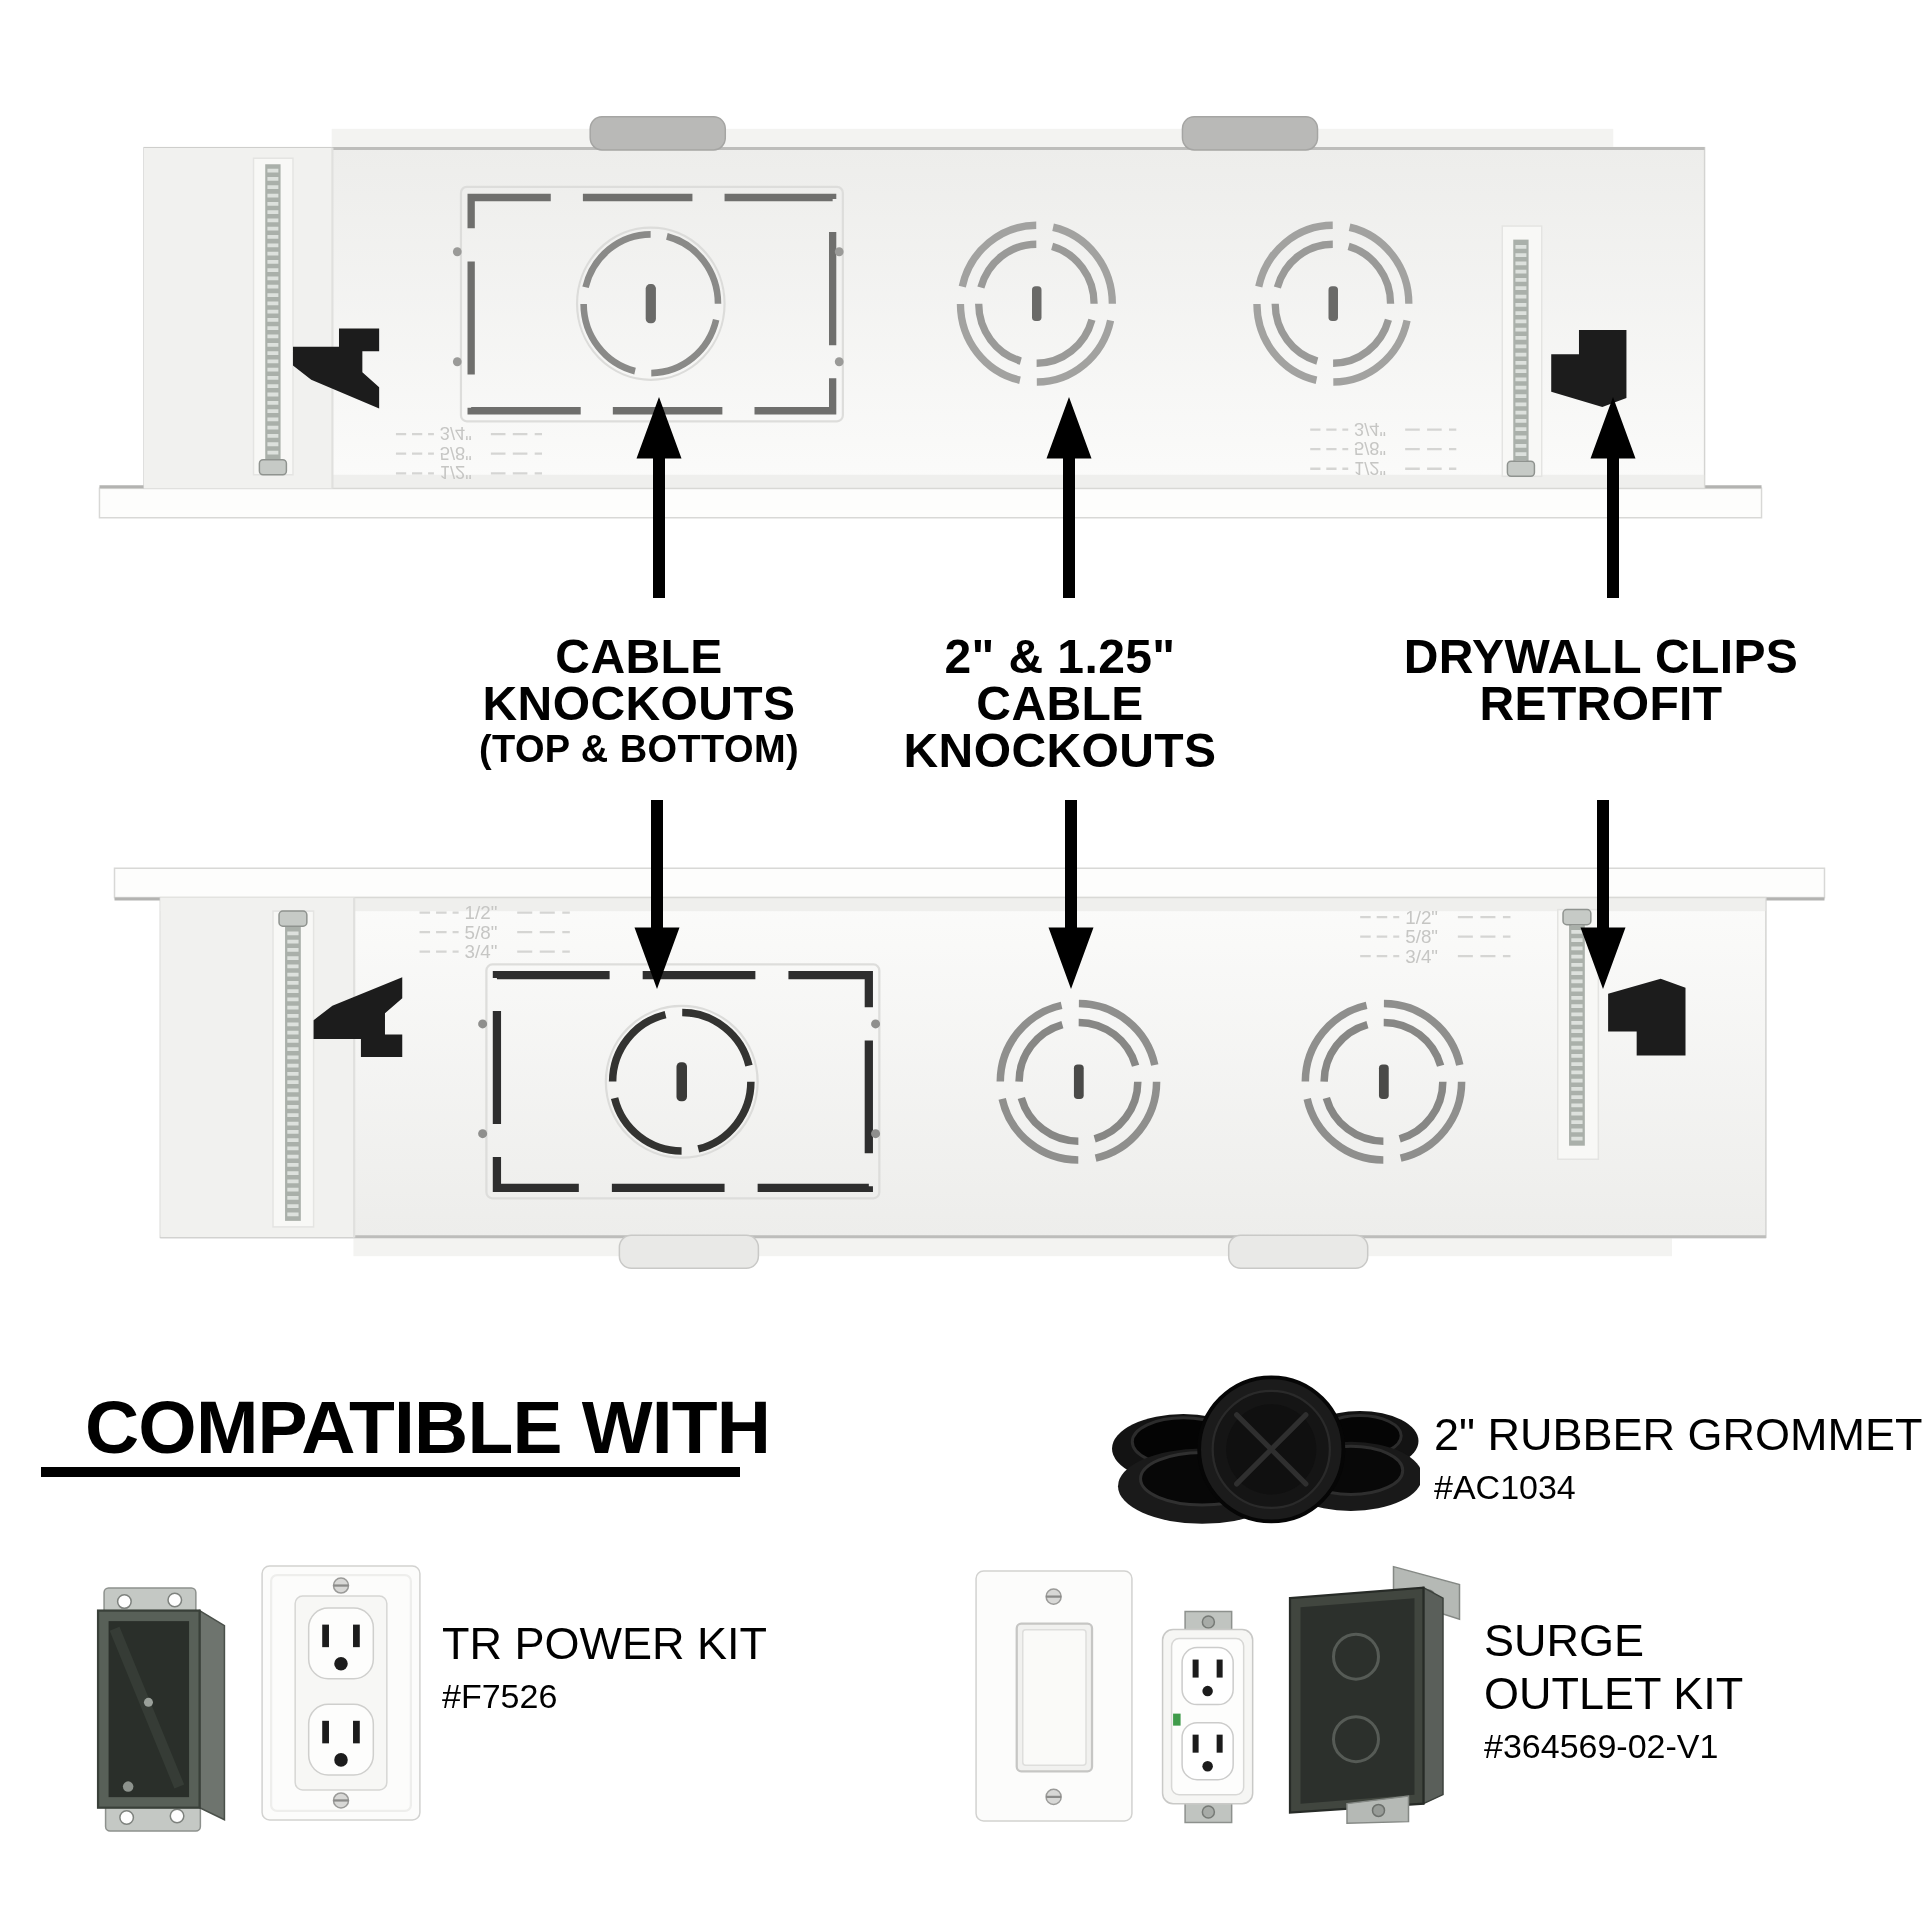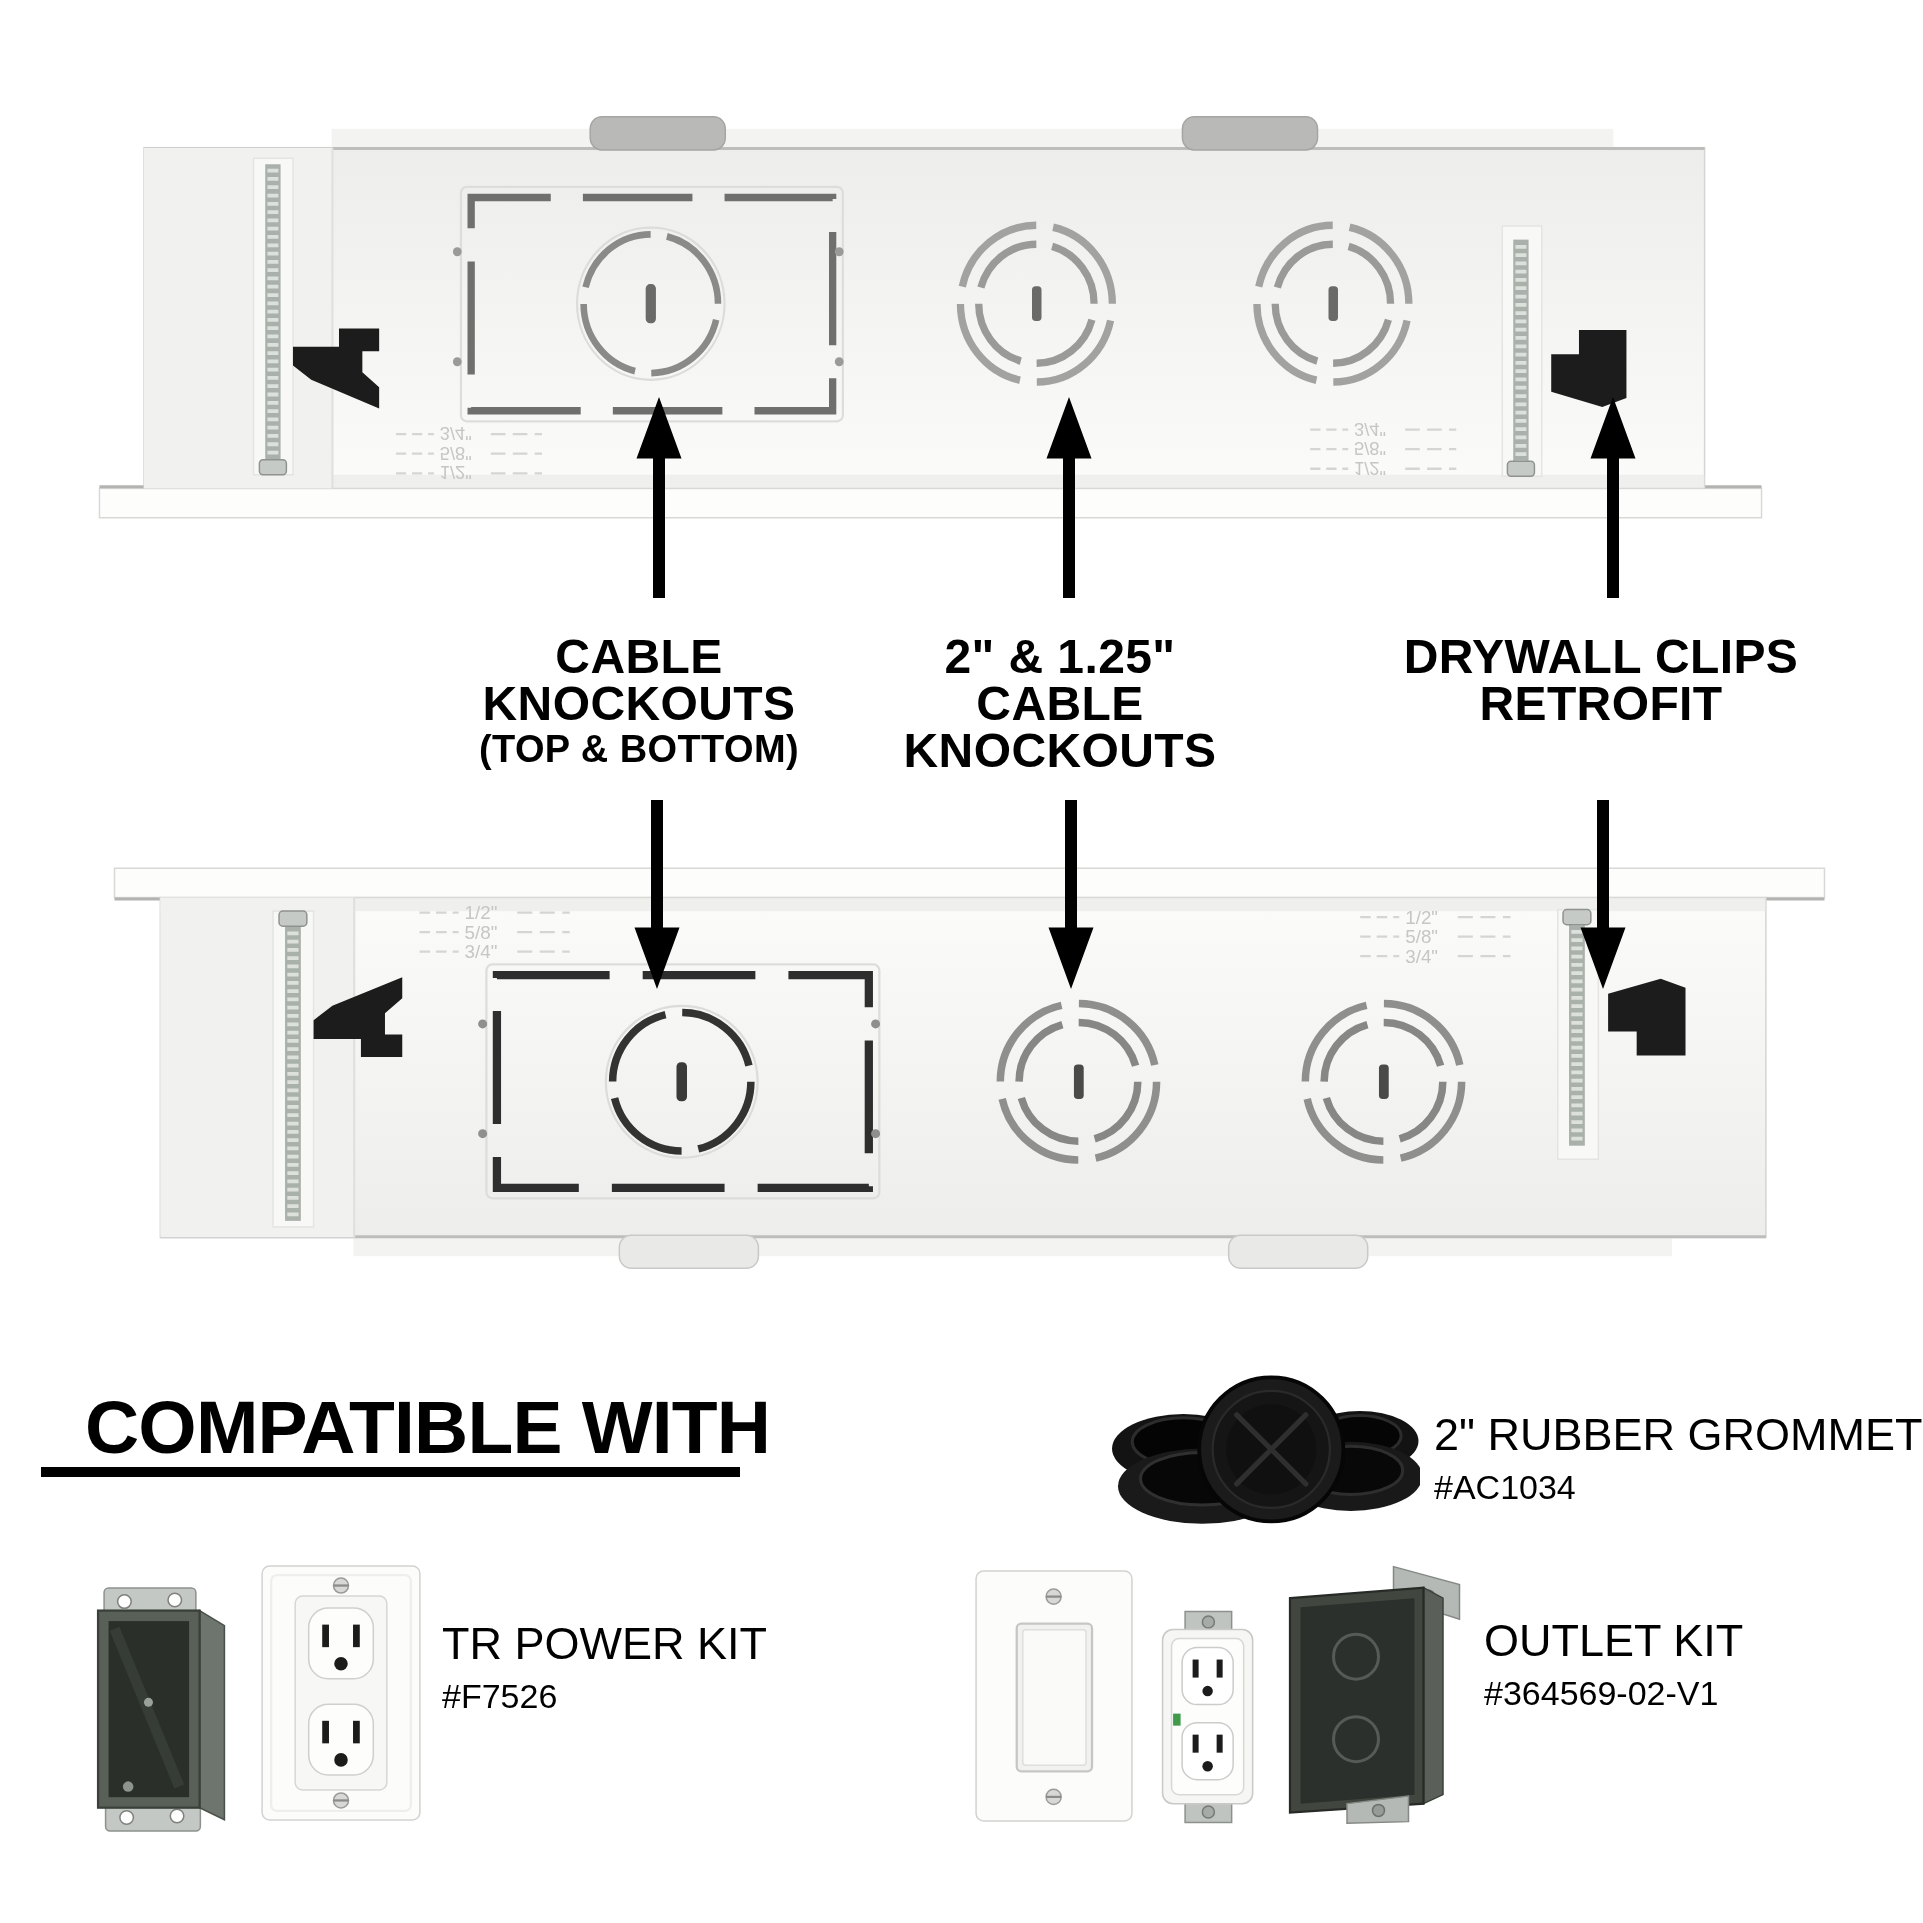--- a/index.html
+++ b/index.html
@@ -311,16 +311,17 @@
   <circle cx="196" cy="42" r="9" fill="#979b97" stroke="#6c706c" stroke-width="2"></circle>
   <polygon points="190,30 216,44 216,306 190,318" fill="#5a5f5a" stroke="#3c413c" stroke-width="2"></polygon>
   <polygon points="12,44 190,30 190,318 12,330" fill="#41463f" stroke="#272b27" stroke-width="3"></polygon>
   <polygon points="26,56 178,44 178,306 26,318" fill="#2c302c"></polygon>
   <circle cx="100" cy="122" r="30" fill="none" stroke="#565b56" stroke-width="4"></circle>
   <circle cx="100" cy="232" r="30" fill="none" stroke="#565b56" stroke-width="4"></circle>
   <polygon points="88,318 170,308 170,342 88,344" fill="#b5b9b5" stroke="#858985" stroke-width="2"></polygon>
   <circle cx="130" cy="327" r="8" fill="#979b97" stroke="#6c706c" stroke-width="2"></circle>
 </svg>
 <div class="prod-label" style="left:1484px; top:1614px;">
+  <div class="prod-name">SURGE</div>
   <div class="prod-name">OUTLET KIT</div>
   <div class="prod-part">#364569-02-V1</div>
 </div>
 
 
 </body></html>

